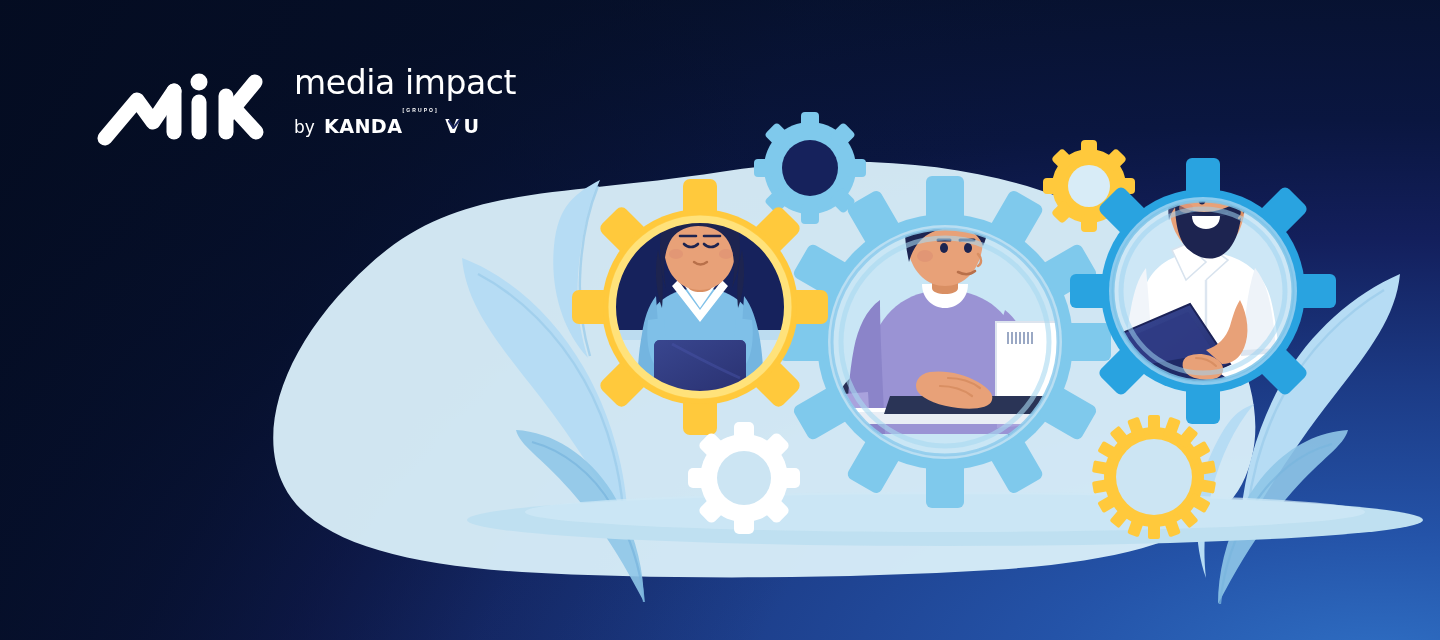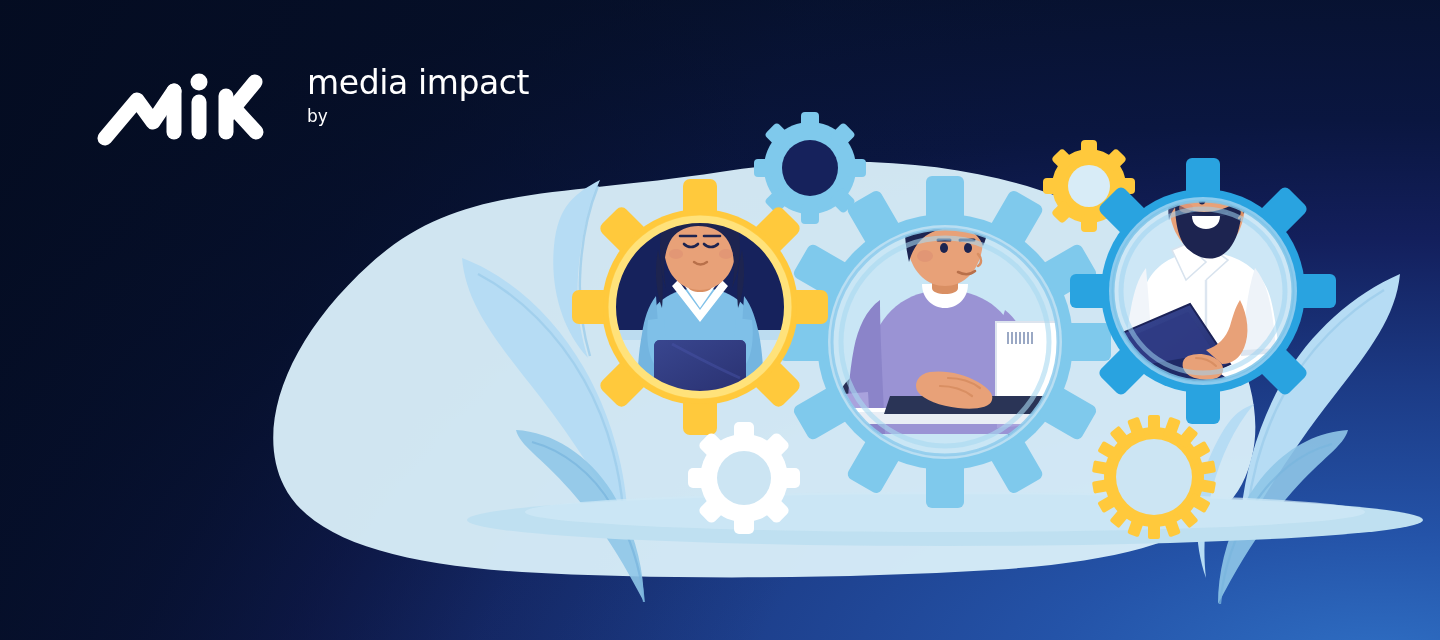--- a/index.html
+++ b/index.html
@@ -14,21 +14,21 @@
       radial-gradient(130% 115% at 96% 104%, #2f6fc4 0%, #2453a8 18%, #1c3b86 38%, #131f5c 58%, #0a1640 74%, #061029 100%);
   }
   #banner::after{
     content:""; position:absolute; inset:0;
     background:linear-gradient(118deg, rgba(4,12,33,0.96) 0%, rgba(5,14,38,0.72) 26%, rgba(8,20,55,0.22) 46%, rgba(0,0,0,0) 62%);
     pointer-events:none;
   }
   
   .logo-lockup{
     position:absolute; left:96px; top:60px; z-index:40;
-    display:flex; align-items:flex-start; gap:43px;
+    display:flex; align-items:flex-start; gap:30px;
   }
   .logo-mark{ width:168px; height:88px; display:block; }
   .logo-words{ padding-top:6px; }
   .logo-words .wordmark{
     display:block; color:#ffffff; font-size:33px; line-height:1;
     letter-spacing:-0.4px; font-weight:400;
     font-family:"DejaVu Sans", sans-serif;
   }
   .sub-row{ display:flex; align-items:flex-end; gap:9px; margin-top:9px; }
   .sub-row .by{
@@ -392,17 +392,27 @@
         <path d="M138 48 L160 72"></path>
       </g>
 
       <circle cx="103" cy="22" r="8.5" fill="#ffffff"></circle>
     </svg>
 
     <div class="logo-words">
       <span class="wordmark">media impact</span>
       <div class="sub-row">
         <span class="by">by</span>
+        <div class="brand-stack">
+          <span class="grupo">[GRUPO]</span>
+          <svg class="kandavu-svg" viewBox="0 0 250 30" aria-hidden="true">
+            <text x="0" y="23" fill="#ffffff" font-family="'DejaVu Sans', sans-serif" font-size="25" font-weight="bold" letter-spacing="0.5">KANDA</text>
+            <text x="158" y="23" fill="#ffffff" font-family="'DejaVu Sans', sans-serif" font-size="25" font-weight="bold" letter-spacing="0.5">V</text>
+            <text x="182" y="23" fill="#ffffff" font-family="'DejaVu Sans', sans-serif" font-size="25" font-weight="bold" letter-spacing="0.5">U</text>
+
+            <path d="M163 8 l6 9 l8 -11" fill="none" stroke="#16225c" stroke-width="2.6" stroke-linecap="round" stroke-linejoin="round"></path>
+          </svg>
+        </div>
       </div>
     </div>
   </div>
 
 </div>
 
 </body></html>

